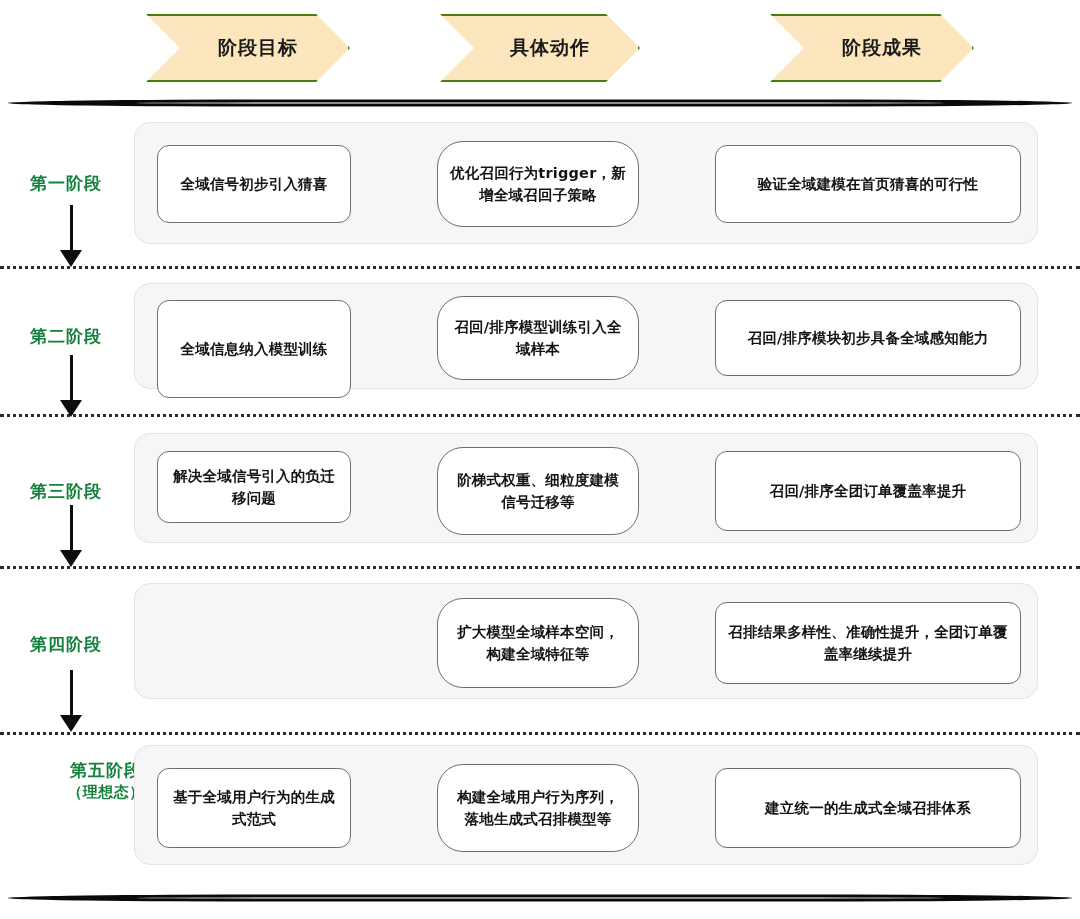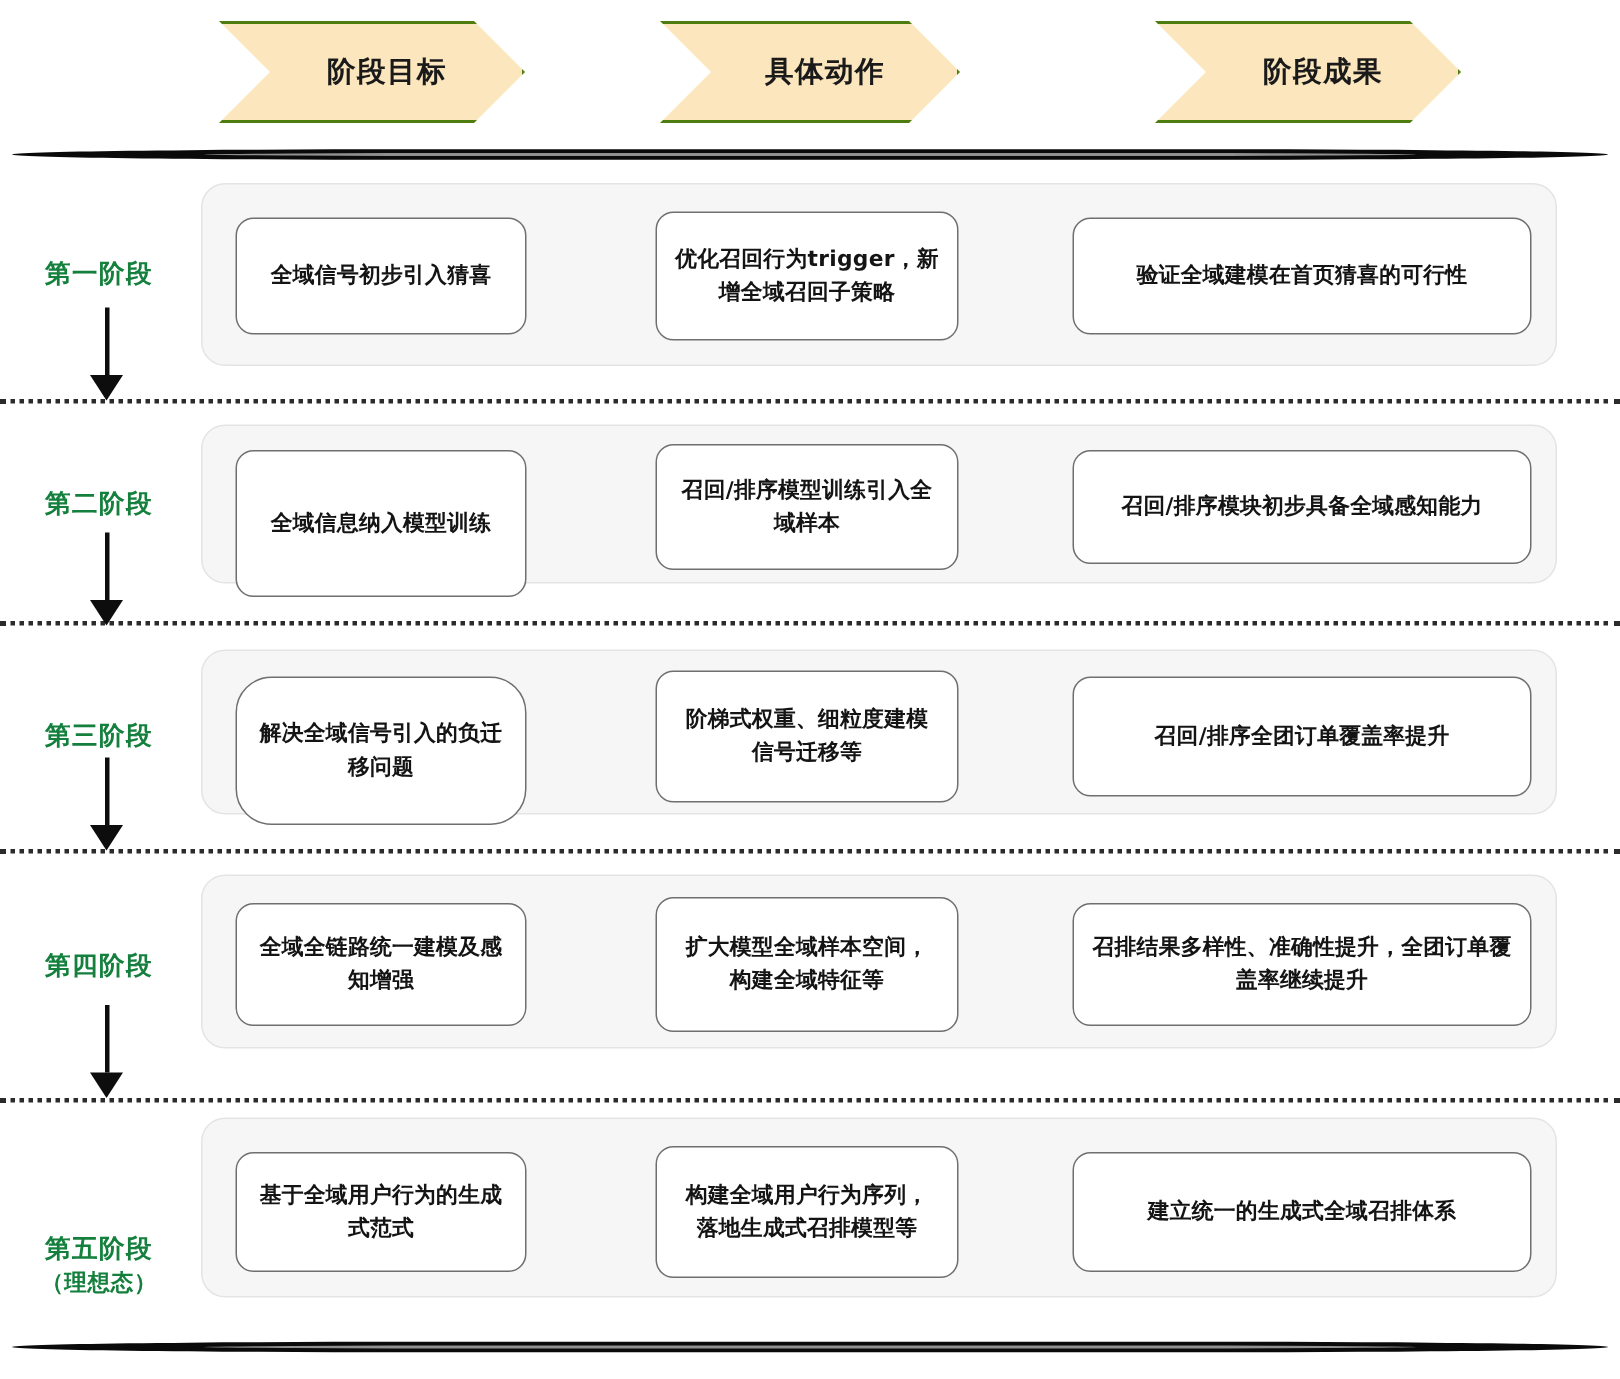--- a/index.html
+++ b/index.html
@@ -162,21 +162,21 @@
     padding: 6px 12px;
   }
   .card span {
     font-size: 14.5px;
     font-weight: 700;
     color: #141414;
     line-height: 1.55;
     letter-spacing: 0.2px;
   }
   .card.col0 { left: 22px;  width: 194px; }
-  .card.col1 { left: 302px; width: 202px; }
+  .card.col1 { left: 302px; width: 202px; border-radius: 26px; }
   .card.col2 { left: 580px; width: 306px; }
 </style>
 </head>
 <body>
 
 <div id="canvas">
 
   <div class="chevron-row">
     <div class="chevron chev-0">
       <span>阶段目标</span>
@@ -245,50 +245,47 @@
         <span>召回/排序模块初步具备全域感知能力</span>
       </div>
     </div>
   </div>
 
   <div class="stage-label" style="top:480px;text-align:center;">
     <span class="main">第三阶段</span>
   </div>
   <div class="group" style="top:433px;height:110px;">
     <div class="cards">
-      <div class="card col0" style="top:17px;height:99px;border-radius:24px;">
+      <div class="card col0" style="top:17px;height:72px;">
         <span>解决全域信号引入的负迁移问题</span>
       </div>
       <div class="card col1" style="top:13px;height:88px;">
         <span>阶梯式权重、细粒度建模信号迁移等</span>
       </div>
       <div class="card col2" style="top:17px;height:80px;">
         <span>召回/排序全团订单覆盖率提升</span>
       </div>
     </div>
   </div>
 
   <div class="stage-label" style="top:633px;">
     <span class="main">第四阶段</span>
   </div>
   <div class="group" style="top:583px;height:116px;">
     <div class="cards">
-      <div class="card col0" style="top:18px;height:82px;">
-        <span>全域全链路统一建模及感知增强</span>
-      </div>
       <div class="card col1" style="top:14px;height:90px;">
         <span>扩大模型全域样本空间，构建全域特征等</span>
       </div>
       <div class="card col2" style="top:18px;height:82px;">
         <span>召排结果多样性、准确性提升，全团订单覆盖率继续提升</span>
       </div>
     </div>
   </div>
 
-  <div class="stage-label" style="top:822px;">
+  <div class="stage-label" style="top:759px;padding-left:40px;">
     <span class="main">第五阶段</span>
     <span class="sub">（理想态）</span>
   </div>
   <div class="group" style="top:745px;height:120px;padding-left:39px;">
     <div class="cards">
       <div class="card col0" style="top:22px;height:80px;">
         <span>基于全域用户行为的生成式范式</span>
       </div>
       <div class="card col1" style="top:18px;height:88px;">
         <span>构建全域用户行为序列，落地生成式召排模型等</span>

